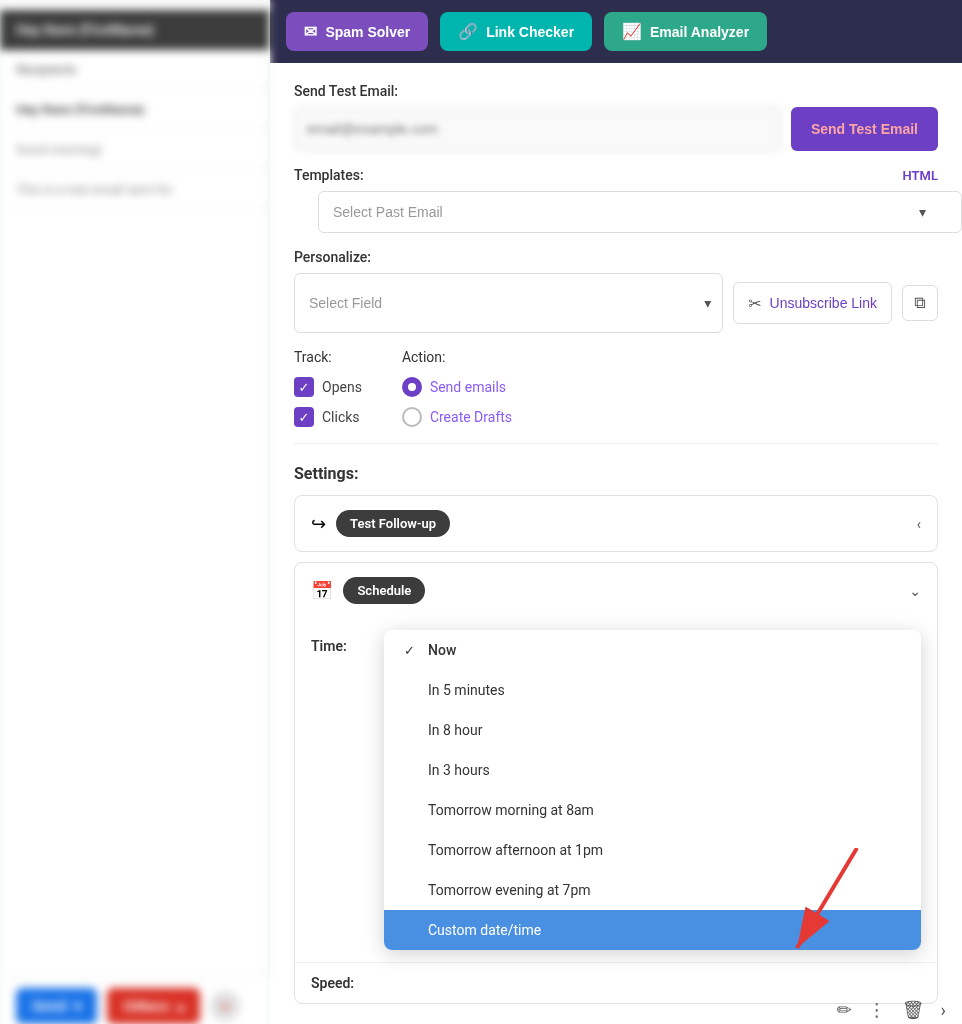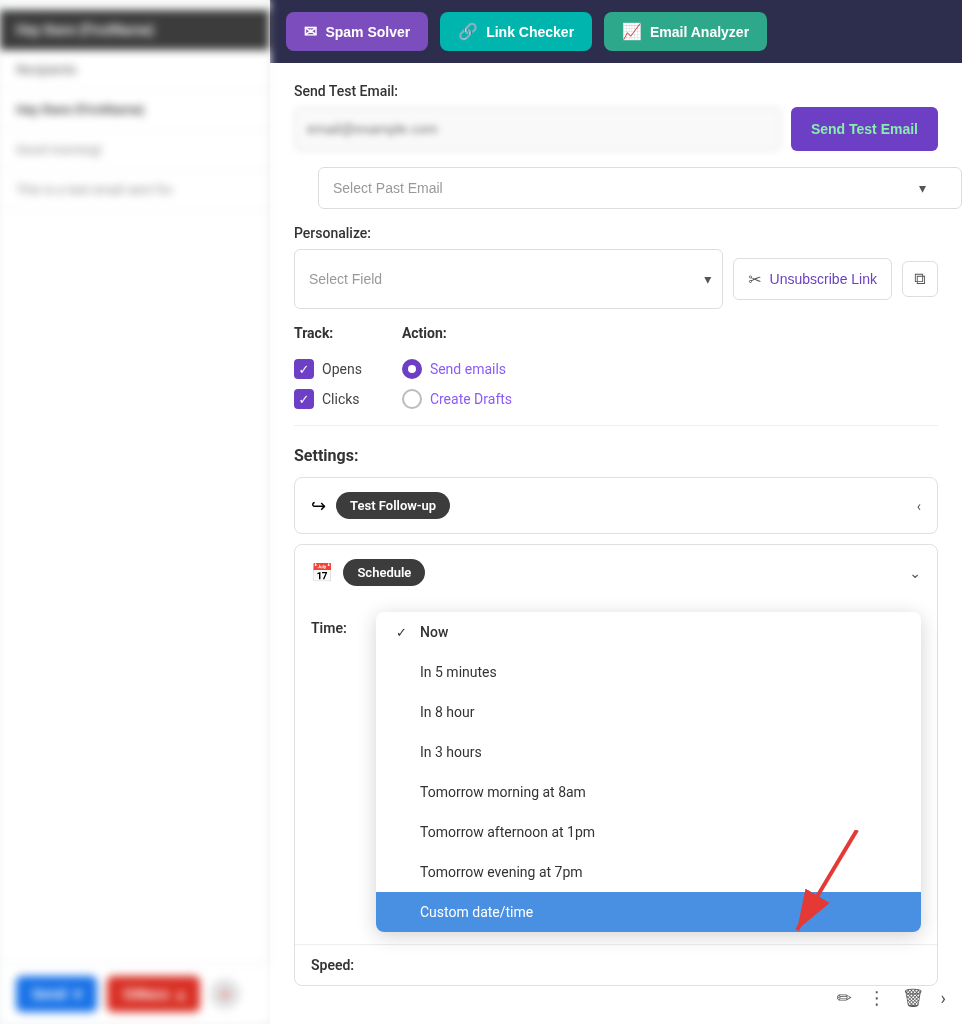--- a/index.html
+++ b/index.html
@@ -110,21 +110,21 @@
       border: 1px solid #ddd;
       border-radius: 6px;
       padding: 0 12px;
       font-size: 14px;
       color: #aaa;
       background: #f9f9f9;
       filter: blur(3px);
     }
     .send-test-btn {
       background: #6c3fc4;
-      color: #86efac;
+      color: #fca5a5;
       border: none;
       border-radius: 6px;
       padding: 0 20px;
       height: 44px;
       font-size: 14px;
       font-weight: 600;
       cursor: pointer;
       white-space: nowrap;
     }
 
@@ -248,23 +248,23 @@
       padding-bottom: 16px;
       border-bottom: 1px solid #eee;
     }
     .track-group {
       display: flex;
       flex-direction: column;
       gap: 4px;
     }
     .track-group-label {
       font-size: 14px;
-      font-weight: 700;
-      color: #333;
-      margin-bottom: 14px;
+      font-weight: 400;
+      color: #333;
+      margin-bottom: 8px;
     }
     .checkbox-row {
       display: flex;
       align-items: center;
       gap: 8px;
       font-size: 14px;
       color: #444;
     }
     .checkbox-custom {
       width: 20px;
@@ -353,21 +353,21 @@
     .chevron-icon {
       color: #555;
       font-size: 14px;
     }
 
     
     .time-row {
       display: flex;
       align-items: flex-start;
       padding: 12px 16px;
-      gap: 5px;
+      gap: 13px;
       position: relative;
     }
     .time-label {
       font-size: 14px;
       font-weight: 600;
       color: #333;
       padding-top: 8px;
       min-width: 60px;
     }
 
@@ -547,20 +547,24 @@
       </div>
       <div class="send-test-input-row">
         <input class="send-test-input" type="email" placeholder="email@example.com" style="">
         <button class="send-test-btn">
           <span>Send Test Email</span>
         </button>
       </div>
     </div>
 
     <div class="section-row">
+      <div class="section-label-row">
+        <span class="section-label">Templates:</span>
+        <a class="html-link">HTML</a>
+      </div>
       <div class="select-wrapper">
         <select>
           <option value="">Select Past Email</option>
         </select>
         <span class="chevron">▾</span>
       </div>
     </div>
 
     <div class="section-row">
       <div class="section-label-row">

